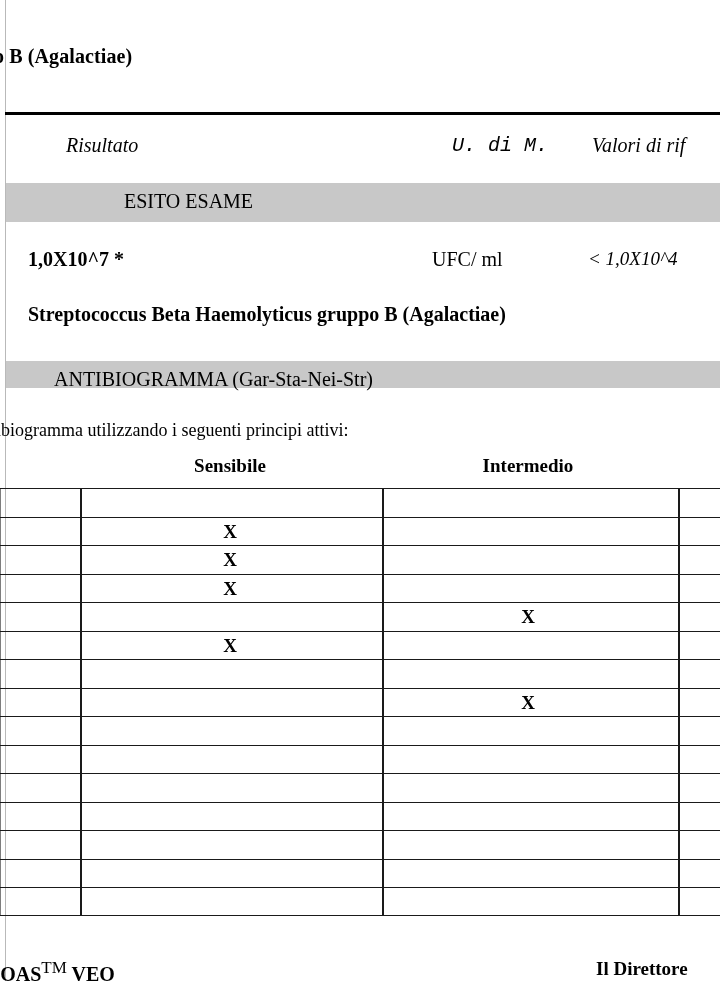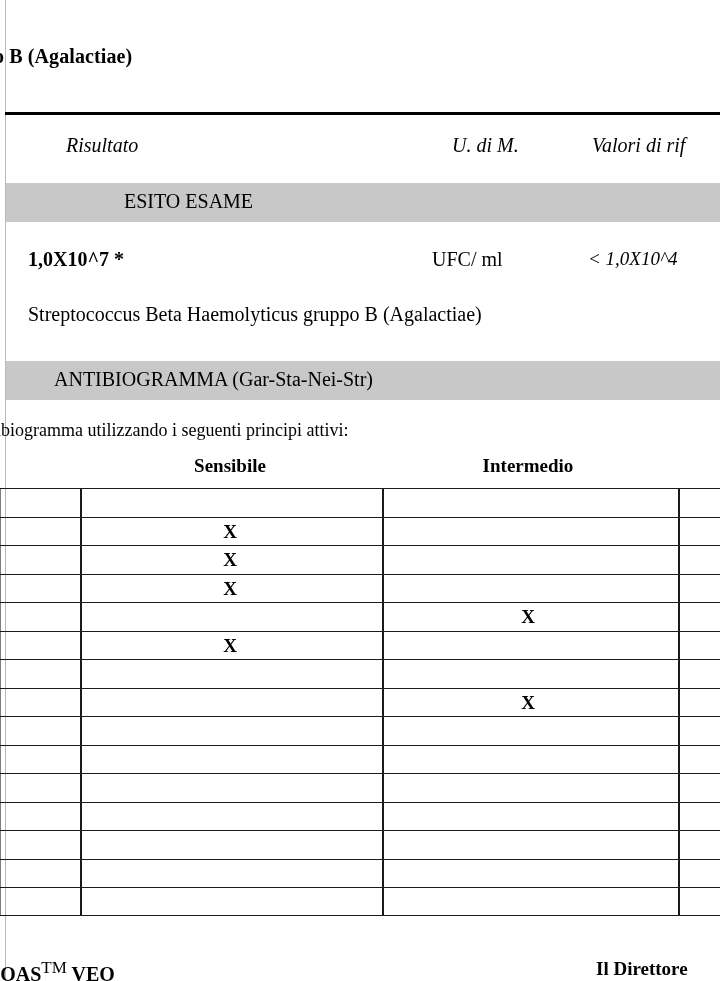--- a/index.html
+++ b/index.html
@@ -57,38 +57,38 @@
     height: 52px;
   }
   .col-headers .ch {
     position: absolute;
     font-style: italic;
     font-size: 20px;
     white-space: nowrap;
     top: 12px;
   }
   .ch-risultato { left: 66px; }
-  .ch-udim      { left: 452px; }
+  .ch-udim      { left: 452px; font-family: Liberation Mono, monospace; }
   .ch-valori    { left: 592px; }
 
   
   .band {
     position: absolute;
     left: 6px;
     width: 714px;
     background: #c8c8c8;
   }
   .band .band-label {
     position: absolute;
     white-space: nowrap;
     font-size: 20px;
   }
   .band-esito      { top: 183px; height: 39px; }
   .band-esito .band-label  { left: 118px; top: 7px; }
-  .band-antibio    { top: 361px; height: 39px; }
+  .band-antibio    { top: 361px; height: 27px; }
   .band-antibio .band-label { left: 48px; top: 7px; }
 
   
   .result-row {
     position: absolute;
     left: 0;
     top: 248px;
     width: 660px;
     height: 40px;
   }
@@ -114,21 +114,21 @@
     font-size: 19px;
     font-style: italic;
     white-space: nowrap;
   }
 
   .organism {
     position: absolute;
     left: 28px;
     top: 303px;
     font-size: 20px;
-    font-weight: normal;
+    font-weight: bold;
     white-space: nowrap;
   }
 
   
   .intro-line {
     position: absolute;
     left: -18px;
     top: 420px;
     font-size: 18px;
     white-space: nowrap;

